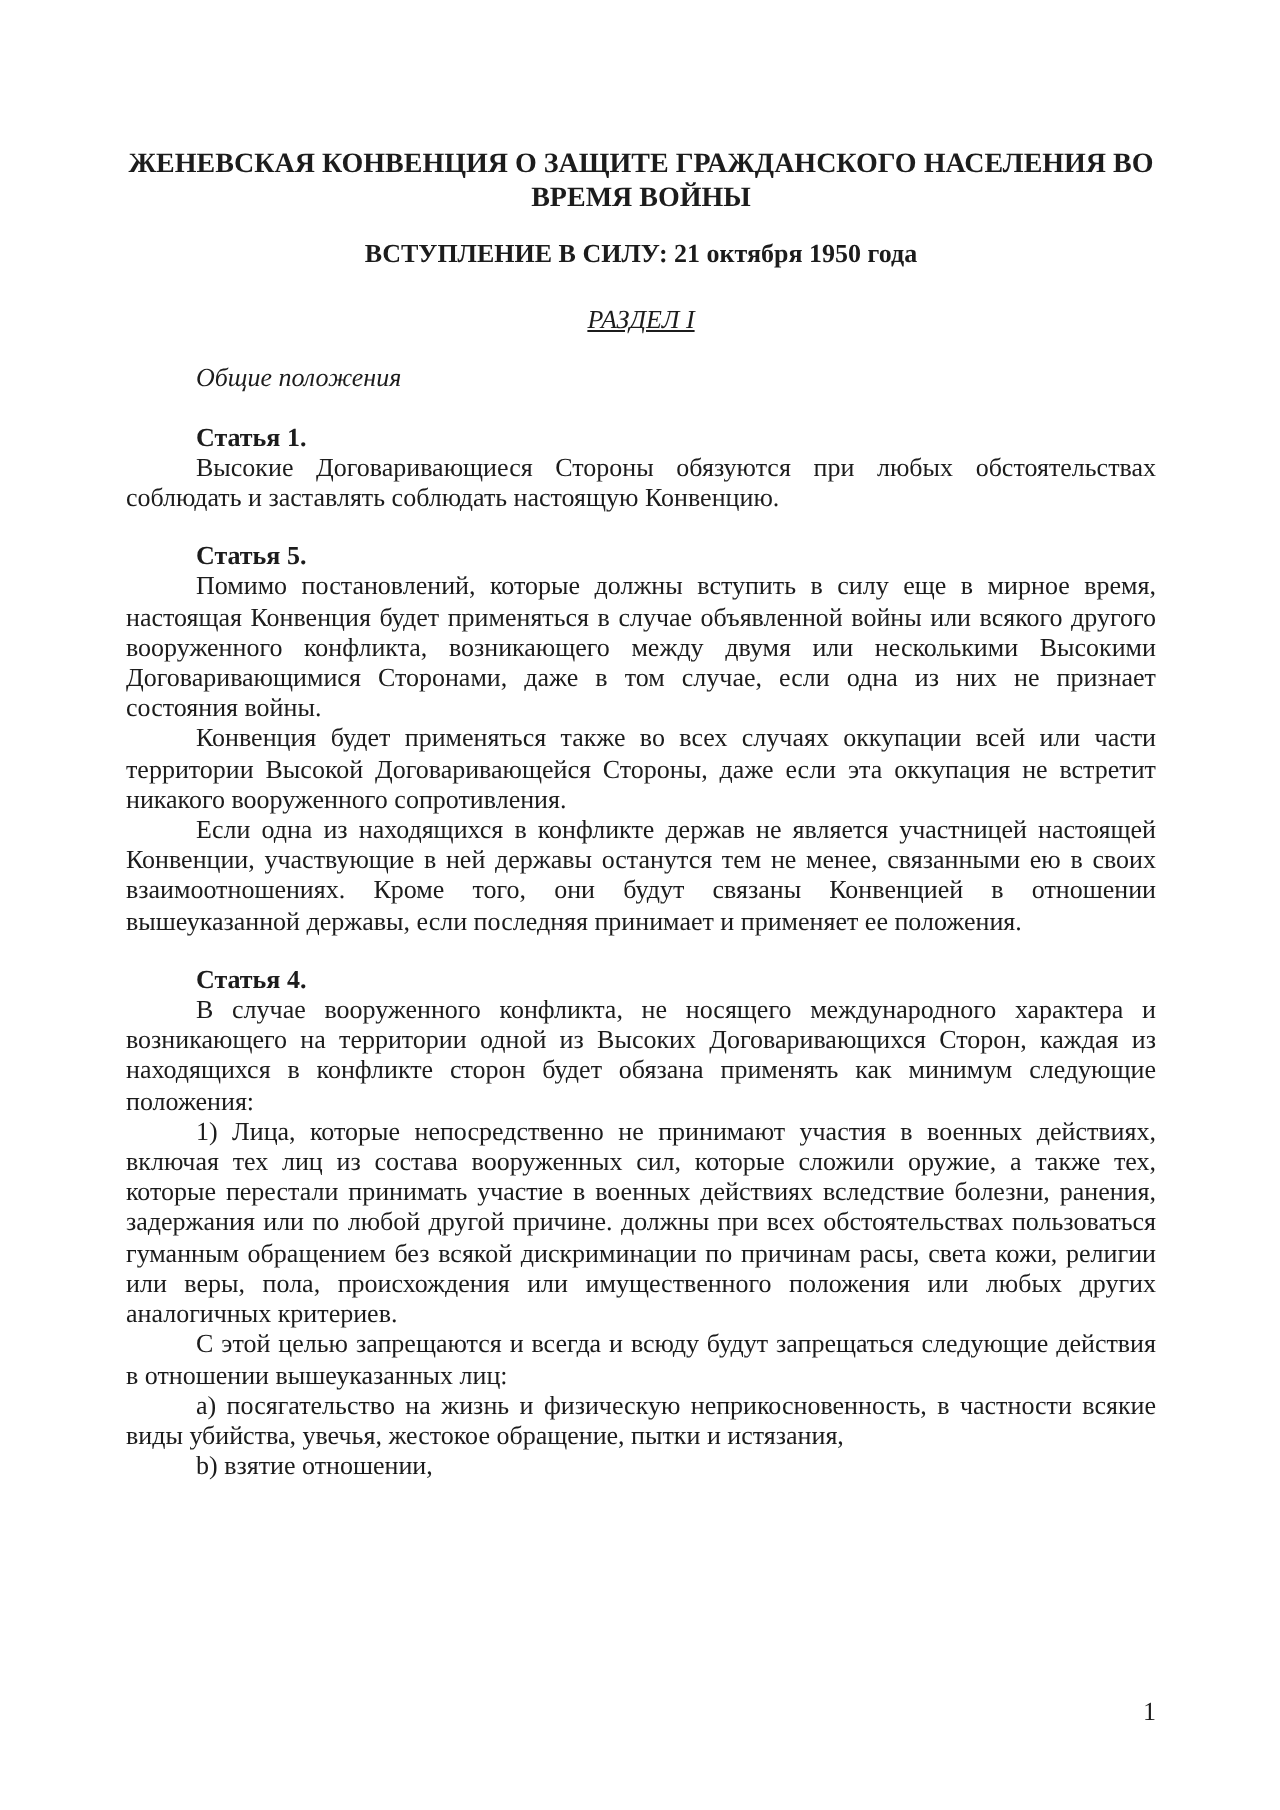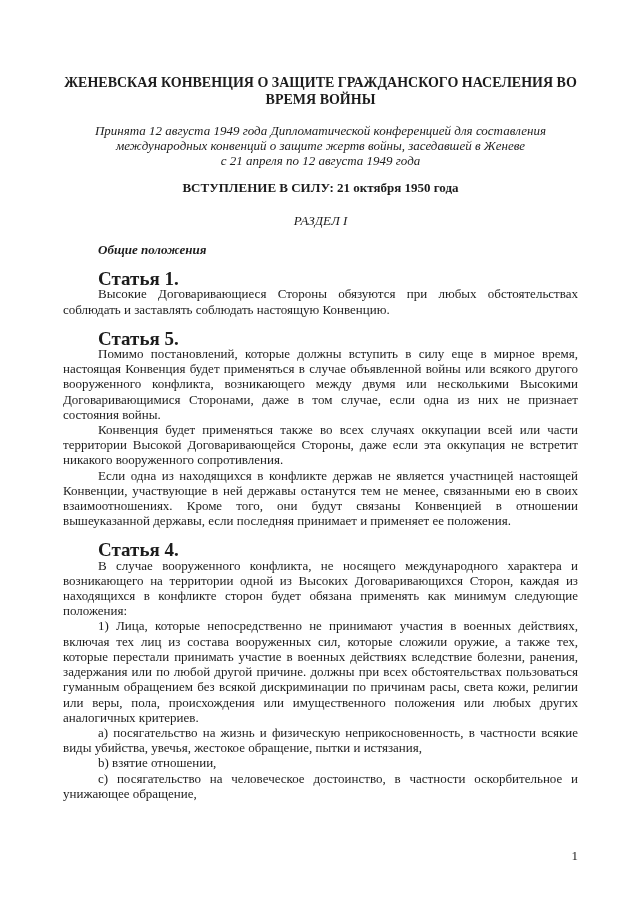--- a/index.html
+++ b/index.html
@@ -33,30 +33,31 @@
     margin: 11px 0 12px 0;
     font-size: 13px; line-height: 15.2px;
     font-weight: bold;
     text-align: center;
   }
   .section-h {
     margin: 18px 0 0 0;
     font-size: 13px; line-height: 15.2px;
     font-style: italic;
     text-align: center;
+    text-decoration: underline;
   }
   .chapter-h {
     margin: 14px 0 0 0;
     font-size: 13px; line-height: 15.2px;
-    font-weight: bold; font-style: italic;
+    font-weight: normal; font-style: italic;
     text-indent: 35px;
   }
   .art-h {
     margin: 14px 0 0 0;
-    font-size: 19px; line-height: 15.2px;
+    font-size: 13px; line-height: 15.2px;
     font-weight: bold;
     text-indent: 35px;
   }
   p.body {
     margin: 0;
     font-size: 13px; line-height: 15.2px;
     text-align: justify;
     text-indent: 35px;
   }
   .line { display: block; }
@@ -69,25 +70,20 @@
 </head>
 <body>
 
 <div class="page">
 
   <h1 class="title">
     <span class="line">ЖЕНЕВСКАЯ КОНВЕНЦИЯ О ЗАЩИТЕ ГРАЖДАНСКОГО НАСЕЛЕНИЯ ВО</span>
     <span class="line">ВРЕМЯ ВОЙНЫ</span>
   </h1>
 
-  <div class="subtitle">
-    <span class="line">Принята 12 августа 1949 года Дипломатической конференцией для составления</span>
-    <span class="line">международных конвенций о защите жертв войны, заседавшей в Женеве</span>
-    <span class="line">с 21 апреля по 12 августа 1949 года</span>
-  </div>
 
   <div class="entry">ВСТУПЛЕНИЕ В СИЛУ: 21 октября 1950 года</div>
 
   <div class="section-h">РАЗДЕЛ I</div>
 
   <div class="chapter-h">Общие положения</div>
 
   <div class="article">
     <p class="art-h">Статья 1.</p>
     <p class="body">Высокие Договаривающиеся Стороны обязуются при любых обстоятельствах соблюдать и заставлять соблюдать настоящую Конвенцию.</p>
@@ -97,20 +93,20 @@
     <p class="art-h">Статья 5.</p>
     <p class="body">Помимо постановлений, которые должны вступить в силу еще в мирное время, настоящая Конвенция будет применяться в случае объявленной войны или всякого другого вооруженного конфликта, возникающего между двумя или несколькими Высокими Договаривающимися Сторонами, даже в том случае, если одна из них не признает состояния войны.</p>
     <p class="body">Конвенция будет применяться также во всех случаях оккупации всей или части территории Высокой Договаривающейся Стороны, даже если эта оккупация не встретит никакого вооруженного сопротивления.</p>
     <p class="body">Если одна из находящихся в конфликте держав не является участницей настоящей Конвенции, участвующие в ней державы останутся тем не менее, связанными ею в своих взаимоотношениях. Кроме того, они будут связаны Конвенцией в отношении вышеуказанной державы, если последняя принимает и применяет ее положения.</p>
   </div>
 
   <div class="article">
     <p class="art-h">Статья 4.</p>
     <p class="body">В случае вооруженного конфликта, не носящего международного характера и возникающего на территории одной из Высоких Договаривающихся Сторон, каждая из находящихся в конфликте сторон будет обязана применять как минимум следующие положения:</p>
     <p class="body">1) Лица, которые непосредственно не принимают участия в военных действиях, включая тех лиц из состава вооруженных сил, которые сложили оружие, а также тех, которые перестали принимать участие в военных действиях вследствие болезни, ранения, задержания или по любой другой причине. должны при всех обстоятельствах пользоваться гуманным обращением без всякой дискриминации по причинам расы, света кожи, религии или веры, пола, происхождения или имущественного положения или любых других аналогичных критериев.</p>
+    <p class="body">С этой целью запрещаются и всегда и всюду будут запрещаться следующие действия в отношении вышеуказанных лиц:</p>
     <p class="body">a) посягательство на жизнь и физическую неприкосновенность, в частности всякие виды убийства, увечья, жестокое обращение, пытки и истязания,</p>
     <p class="body">b) взятие отношении,</p>
-    <p class="body">c) посягательство на человеческое достоинство, в частности оскорбительное и унижающее обращение,</p>
   </div>
 
   <div class="page-num">1</div>
 
 </div>
 
 </body></html>

